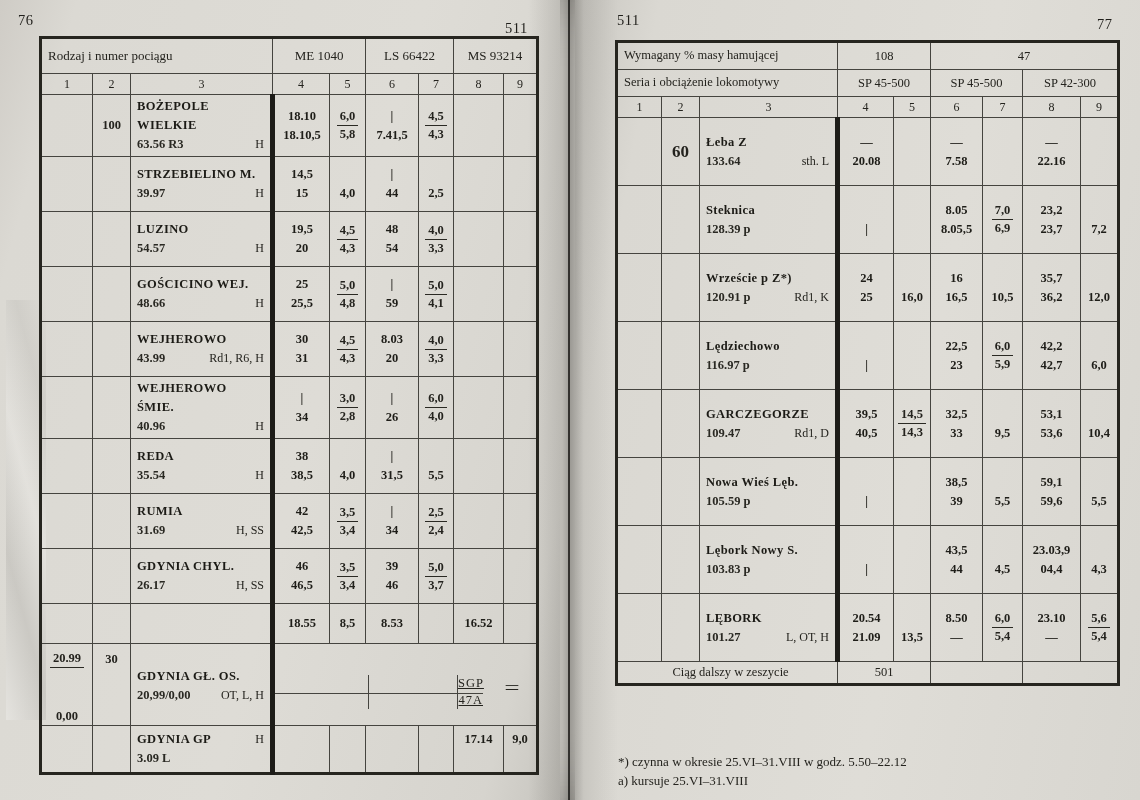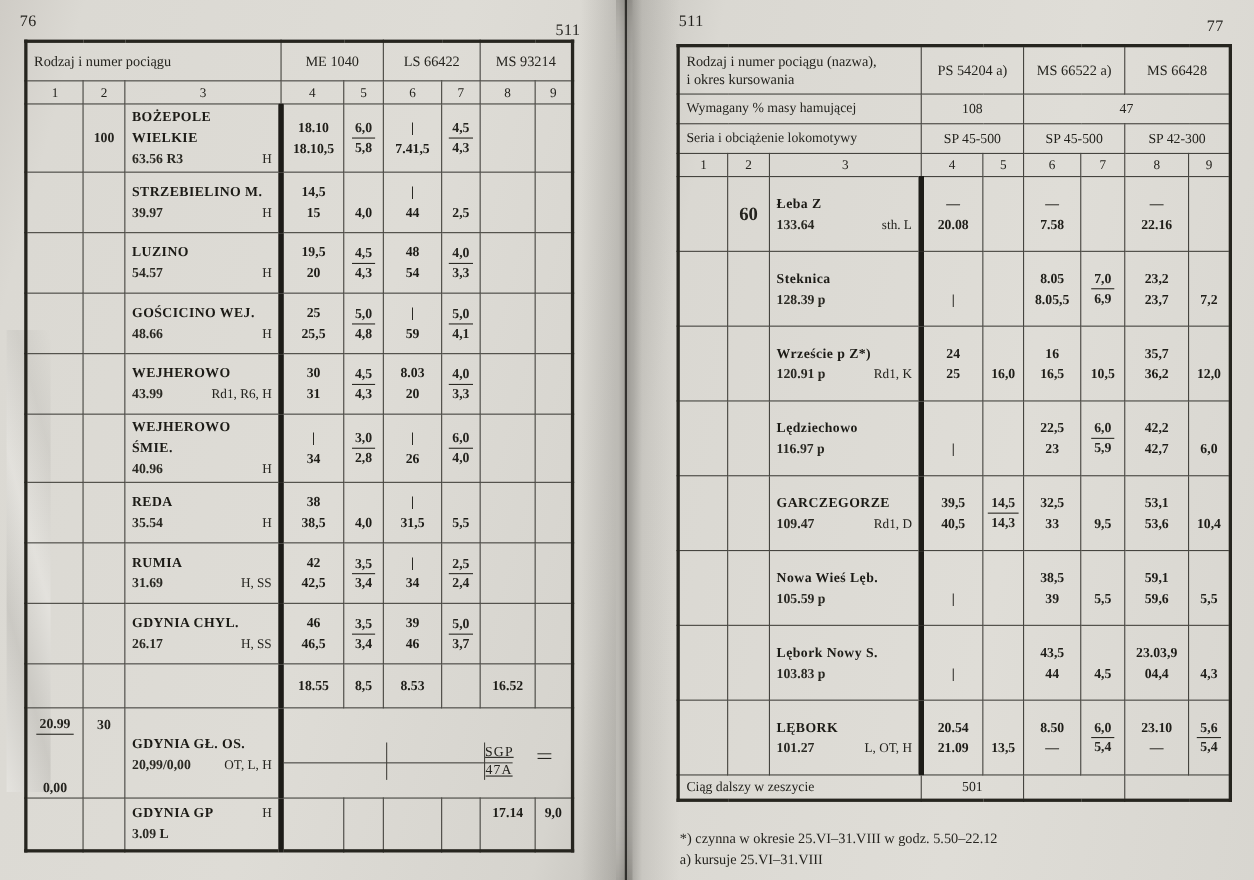--- a/index.html
+++ b/index.html
@@ -23,39 +23,39 @@
      background:linear-gradient(75deg,rgba(255,255,255,.25) 0%,rgba(0,0,0,.08) 30%,rgba(255,255,255,.2) 55%,rgba(0,0,0,.05) 80%,rgba(0,0,0,0) 100%);}
 
   .pgnum{position:absolute;font-size:14.5px;color:#201f1b;letter-spacing:.5px;}
 
   
   table.tt{border-collapse:collapse;table-layout:fixed;position:absolute;
            color:#24231e;}
   table.tt th,table.tt td{border:1.6px solid #45443f;padding:0;margin:0;
            font-weight:normal;vertical-align:middle;text-align:center;overflow:hidden;}
   table.tt{border:3px solid #26251f;}
-  #table-left{left:22px;top:36px;width:497px;}
+  #table-left{left:39px;top:36px;width:497px;}
   #table-right{left:615px;top:40px;width:502px;}
 
   .hl{text-align:left !important;padding:2px 6px !important;font-size:13px;line-height:1.25;}
   .pre{white-space:pre-line;}
   tr.hrow th{font-size:13px;height:30px;}
   #table-right tr.hrow th{height:38px;}
   tr.mrow th{font-size:13px;height:30px;}
   tr.srow th{font-size:12.5px;height:22px;}
   tr.nrow th{font-size:12px;height:20px;}
 
   
   #table-left tbody tr.strow{height:55px;}
   #table-right tbody tr.strow{height:68px;}
   tr.sumrow{height:40px;}
   tr.gdrow{height:74px;}
   tr.gprow{height:48px;}
   tr.footrow td{height:21px;font-size:12.5px;}
-  tr.footrow td.fl{text-align:left;padding-left:6px;}
+  tr.footrow td.fl{text-align:center;padding-left:6px;}
 
   td.thick{border-right:5px solid #1d1c18 !important;}
 
   
   .st{display:flex;flex-direction:column;justify-content:center;
       padding:2px 6px;height:100%;box-sizing:border-box;text-align:left;}
   .st .l1,.st .l2{display:flex;justify-content:space-between;line-height:19px;font-size:12px;}
   .st .nm{font-weight:bold;font-size:12.5px;letter-spacing:.4px;color:#1c1b16;}
   .st .km{font-size:12.5px;font-weight:bold;color:#2a2923;}
   .st .nt{font-size:12px;padding-left:4px;white-space:nowrap;}
@@ -710,27 +710,20 @@
         <col style="width: 38px;">
         <col style="width: 138px;">
         <col style="width: 56px;">
         <col style="width: 37px;">
         <col style="width: 52px;">
         <col style="width: 40px;">
         <col style="width: 58px;">
         <col style="width: 38px;">
       </colgroup>
     <thead>
-      <tr class="hrow">
-        <th colspan="3" class="hl pre">Rodzaj i numer pociągu (nazwa),
-i okres kursowania</th>
-        <th colspan="2">PS 54204 a)</th>
-        <th colspan="2">MS 66522 a)</th>
-        <th colspan="2">MS 66428</th>
-      </tr>
       <tr class="srow">
         <th colspan="3" class="hl">Wymagany % masy hamującej</th>
         <th colspan="2">108</th>
         <th colspan="4">47</th>
       </tr>
       <tr class="srow">
         <th colspan="3" class="hl">Seria i obciążenie lokomotywy</th>
         <th colspan="2">SP 45-500</th>
         <th colspan="2">SP 45-500</th>
         <th colspan="2">SP 42-300</th>

